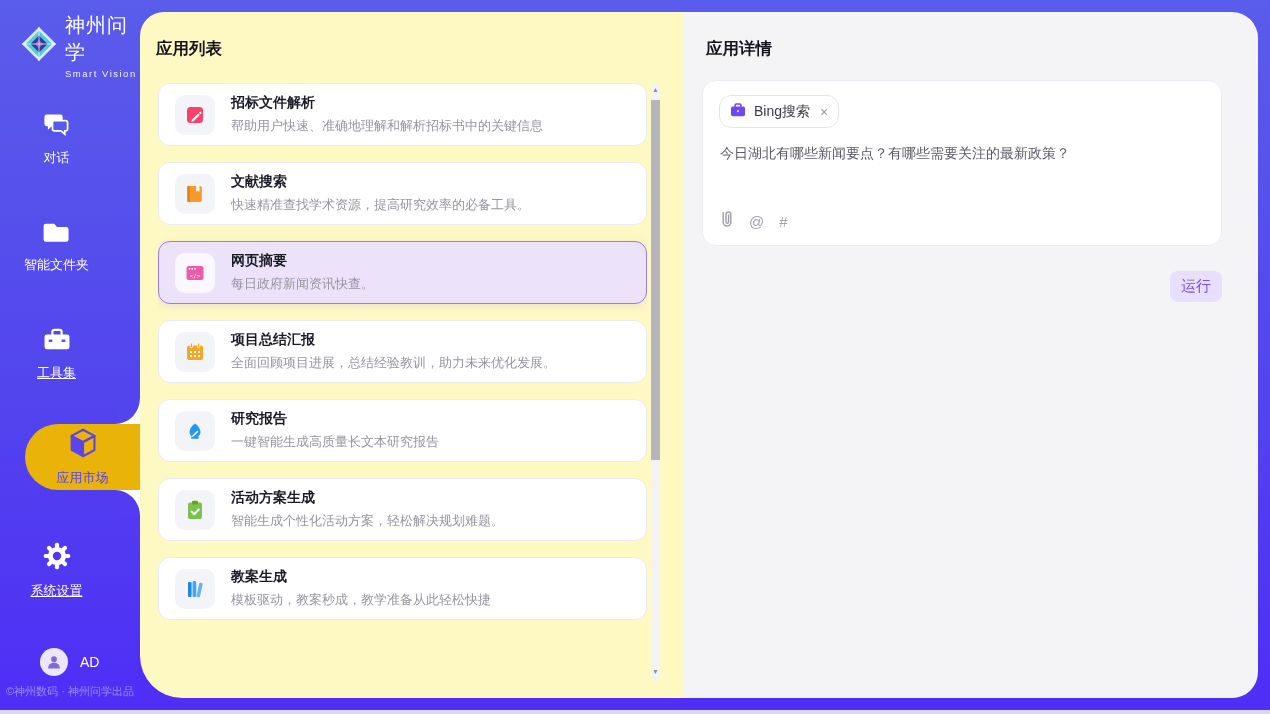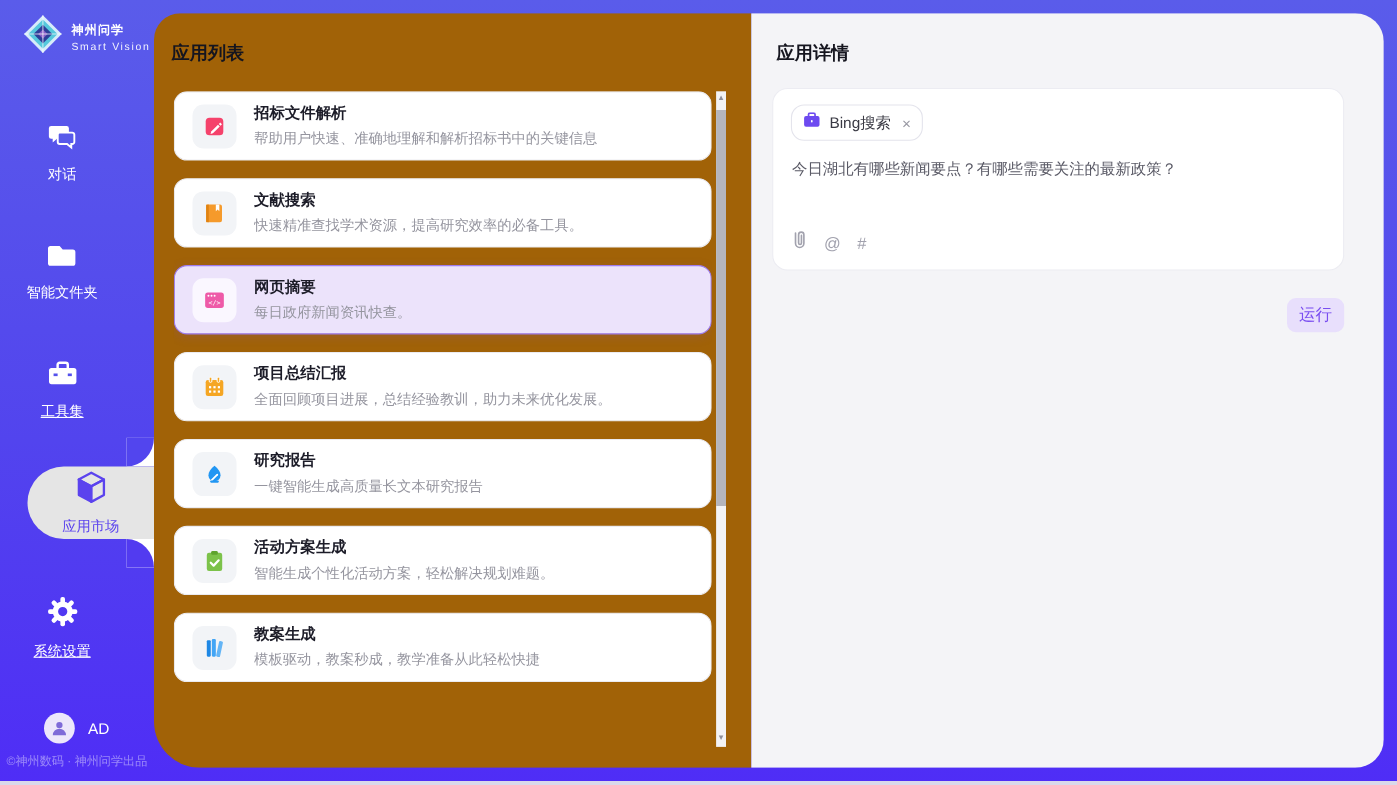--- a/index.html
+++ b/index.html
@@ -7,39 +7,39 @@
   body {
     font-family:"Liberation Sans","DejaVu Sans",sans-serif;
     background:linear-gradient(180deg,#5a5cea 0%,#5244ee 56%,#4f2df6 100%);
     position:relative;
   }
   body::after{ content:""; position:absolute; left:0; bottom:0; width:1270px; height:4px; background:#d9d9ea; }
 
   
   .sidebar { position:absolute; left:0; top:0; width:140px; height:714px; color:#fff; }
   .logo { position:absolute; left:20px; top:12px; display:flex; align-items:center; gap:7px; }
-  .logo-title { font-size:11px; font-weight:bold; letter-spacing:1px; }
+  .logo-title { font-size:20px; font-weight:normal; letter-spacing:1px; }
   .logo-sub { font-size:9.5px; letter-spacing:1.5px; opacity:.92; margin-top:2px; }
   .nav-item { position:absolute; left:0; width:113px; height:66px; display:flex; flex-direction:column; align-items:center; justify-content:center; gap:8px; cursor:pointer; }
   .nav-label { font-size:13px; color:#fff; }
   .nav-label.u { text-decoration:underline; }
   .inv-corner { position:absolute; left:115px; width:25px; height:26px; background:#fff; }
   .inv-corner>div { width:100%; height:100%; }
   .inv-corner.t>div { background:#5245ee; border-bottom-right-radius:100%; }
   .inv-corner.b>div { background:#523bf0; border-top-right-radius:100%; }
-  .notch { position:absolute; left:25px; top:424px; width:115px; height:66px; background:#e5e5e5; border-radius:33px 0 0 33px; display:flex; flex-direction:column; align-items:center; justify-content:center; gap:6px; cursor:pointer; }
+  .notch { position:absolute; left:25px; top:424px; width:115px; height:66px; background:#eab308; border-radius:33px 0 0 33px; display:flex; flex-direction:column; align-items:center; justify-content:center; gap:6px; cursor:pointer; }
   .notch .nav-label { color:#5b43ee; }
   .user-row { position:absolute; left:40px; top:648px; display:flex; align-items:center; gap:12px; cursor:pointer; }
   .avatar { width:28px; height:28px; border-radius:50%; background:#ece7fb; display:flex; align-items:center; justify-content:center; }
   .user-name { font-size:14px; color:#fff; }
   .copyright { position:absolute; left:6px; top:684px; font-size:11px; color:rgba(255,255,255,.42); white-space:nowrap; }
 
   
   .content { position:absolute; left:140px; top:12px; width:1118px; height:686px; border-radius:24px 26px 26px 42px; overflow:hidden; display:flex; }
-  .list-panel { width:543px; background:#a16207; position:relative; flex:none; }
+  .list-panel { width:543px; background:#fef9c3; position:relative; flex:none; }
   .detail-panel { flex:1; background:#f4f4f7; position:relative; }
   .panel-title { font-size:16.5px; font-weight:bold; color:#15151f; }
   .list-panel .panel-title { position:absolute; left:16px; top:26px; }
   .detail-panel .panel-title { position:absolute; left:23px; top:26px; }
 
   
   .cards { position:absolute; left:18px; top:71px; width:489px; bottom:0; display:flex; flex-direction:column; gap:16px; overflow:hidden; }
   .card { flex:none; height:63px; border:1px solid #ebebf0; border-radius:12px; background:#fff; display:flex; align-items:center; padding:0 16px; gap:16px; cursor:pointer; }
   .card.selected { background:#ece3fb; border:1px solid #9d7bee; box-shadow:0 2px 10px rgba(120,80,240,.15); }
   .tile { width:40px; height:40px; border-radius:10px; background:#f2f4f7; display:flex; align-items:center; justify-content:center; flex:none; }

